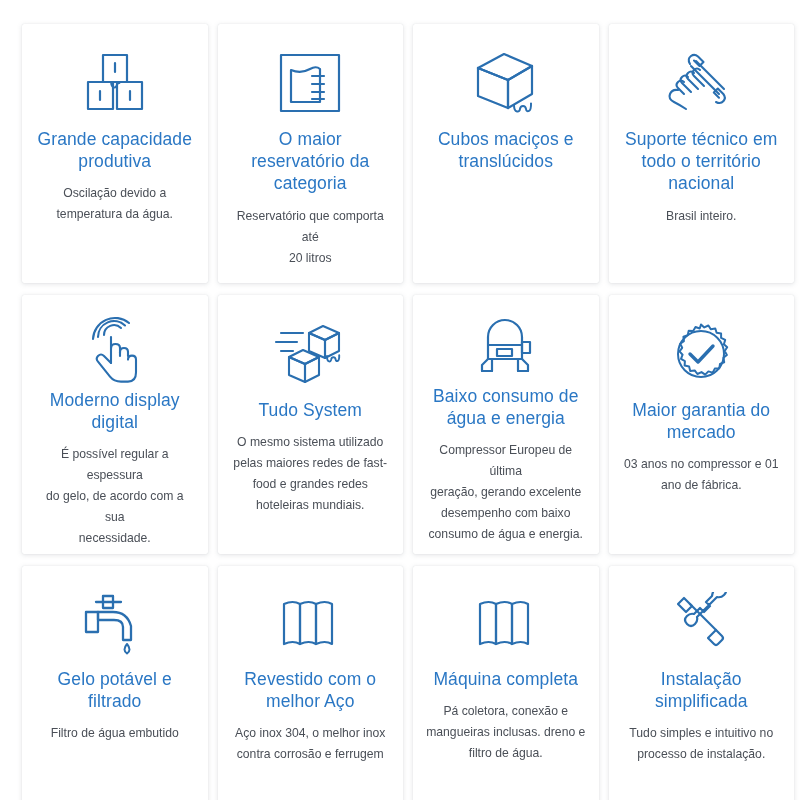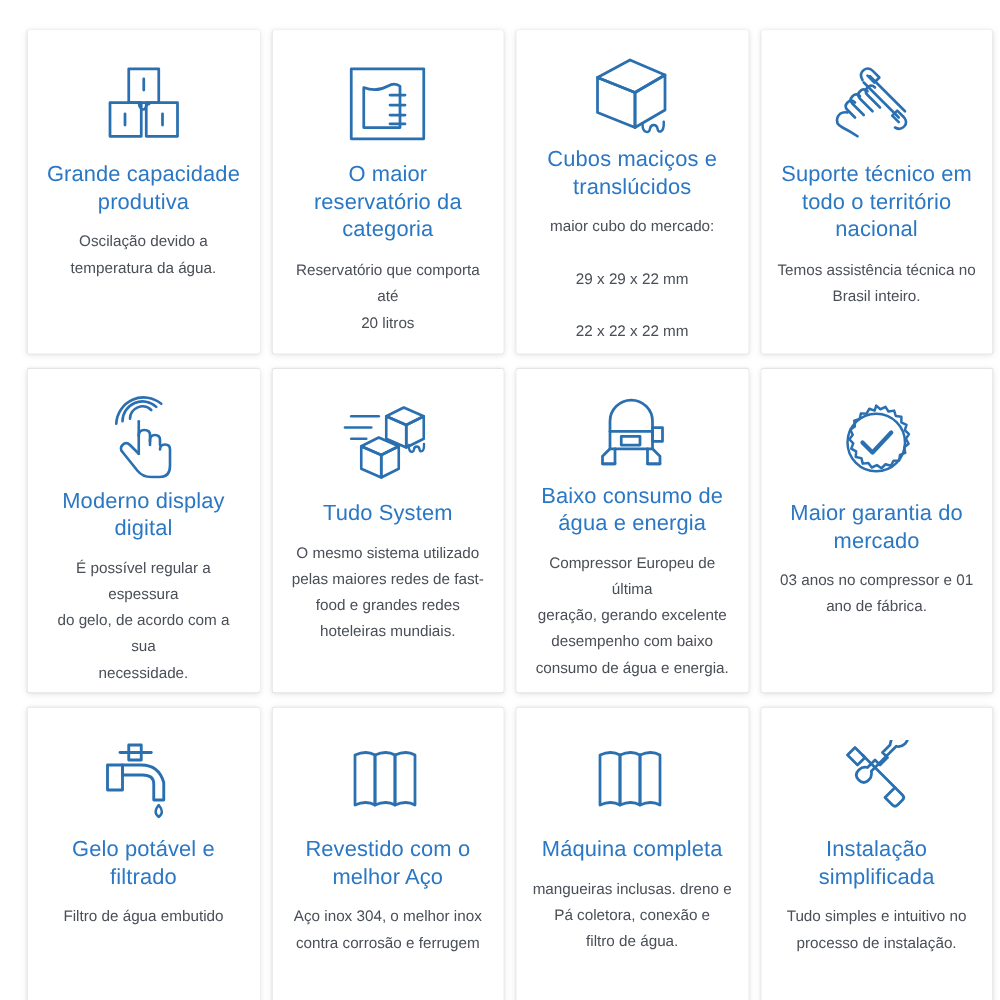--- a/index.html
+++ b/index.html
@@ -105,46 +105,38 @@
   <div class="card">
     <div class="icon-wrap">
       <svg width="72" height="66" viewBox="0 0 72 66" fill="none" stroke="#2a6fb0" stroke-width="2.2" stroke-linejoin="round" stroke-linecap="round">
         <path d="M8 18 L34 4 L62 16 L38 30 Z"></path>
         <path d="M8 18 V46 L38 58 V30 Z"></path>
         <path d="M62 16 V44 L38 58 V30 Z"></path>
         <path d="M44 55 q0 6 3 6.5 q2.6 0.5 3 -2.6 q0.4 -3 3 -3 q2.6 0 3 3 q0.4 3.2 3 2 q2.2 -1 2 -7.5" stroke-width="2"></path>
       </svg>
     </div>
     <div class="card-title">Cubos maciços e translúcidos</div>
-    <div class="card-desc">
-      <span class="line">maior cubo do mercado:</span>
-      <br>
-      <span class="line">29 x 29 x 22 mm</span>
-      <br>
-      <span class="line">22 x 22 x 22 mm</span>
-    </div>
   </div>
 
   <div class="card">
     <div class="icon-wrap">
       <svg width="70" height="66" viewBox="0 0 70 66" fill="none" stroke="#2a6fb0" stroke-width="2.1" stroke-linejoin="round" stroke-linecap="round">
         <path d="M24 14 q-3 -5 1 -8 q3.5 -2.6 7 0.5 l5.5 5.5 l-4 4 l-5.5 -5.5"></path>
         <path d="M50 52 q4.5 2.5 7.5 -1 q2.8 -3.3 -0.2 -7 l-5.5 -5.5 l-4 4 l5.2 5.2"></path>
         <path d="M25 16 L53 44"></path>
         <path d="M30 11 L58 39"></path>
         <path d="M18 32 q-3 -3 -6 0 q-3 3 0 6 l6 6"></path>
         <path d="M22 27 q-3 -3 -6 0 q-3 3 0 6 l9 9"></path>
         <path d="M28 23 q-3 -3 -6 0 q-3 3 0 6 l10 10"></path>
         <path d="M34 20 q-3 -3 -6 0 q-3 3 0 6 l10 10"></path>
         <path d="M12 40 q-6 -1 -8 4 q-2 5 4 8 q6 3 12 7"></path>
       </svg>
     </div>
     <div class="card-title">Suporte técnico em todo o território nacional</div>
     <div class="card-desc">
-      <span class="line">Temos assistência técnica no</span>
       <span class="line">Brasil inteiro.</span>
     </div>
   </div>
 
   <div class="card">
     <div class="icon-wrap">
       <svg width="62" height="68" viewBox="0 0 62 68" fill="none" stroke="#2a6fb0" stroke-width="2.1" stroke-linejoin="round" stroke-linecap="round">
         <path d="M20 20 a10 10 0 0 1 17 -7"></path>
         <path d="M14 22 a16 16 0 0 1 27 -11.5"></path>
         <path d="M9 24 a22 22 0 0 1 36 -16"></path>
@@ -258,22 +250,22 @@
   <div class="card row3">
     <div class="icon-wrap">
       <svg width="64" height="60" viewBox="0 0 64 60" fill="none" stroke="#2a6fb0" stroke-width="2.2" stroke-linejoin="round" stroke-linecap="round">
         <path d="M6 10 q9 -4 16 0 v40 q-7 -4 -16 0 z"></path>
         <path d="M22 10 q9 -4 16 0 v40 q-7 -4 -16 0 z"></path>
         <path d="M38 10 q9 -4 16 0 v40 q-7 -4 -16 0 z"></path>
       </svg>
     </div>
     <div class="card-title">Máquina completa</div>
     <div class="card-desc">
+      <span class="line">Pá coletora, conexão e</span>
       <span class="line">mangueiras inclusas. dreno e</span>
-      <span class="line">Pá coletora, conexão e</span>
       <span class="line">filtro de água.</span>
     </div>
   </div>
 
   <div class="card row3">
     <div class="icon-wrap">
       <svg width="66" height="64" viewBox="0 0 66 64" fill="none" stroke="#2a6fb0" stroke-width="2.2" stroke-linejoin="round" stroke-linecap="round">
         <path d="M44 4 l-6 6 l4 4 l-6 6 l-4 -4 l-6 6 q-4 -1 -7 2 q-4 4 0 8 q4 4 8 0 q3 -3 2 -7 l20 -20 q4 1 7 -2 q4 -4 0 -8 q-4 -4 -8 0 q-3 3 -4 9 Z"></path>
         <path d="M16 6 l-6 6 l8 8 l6 -6 Z"></path>
         <path d="M22 12 l26 26"></path>

